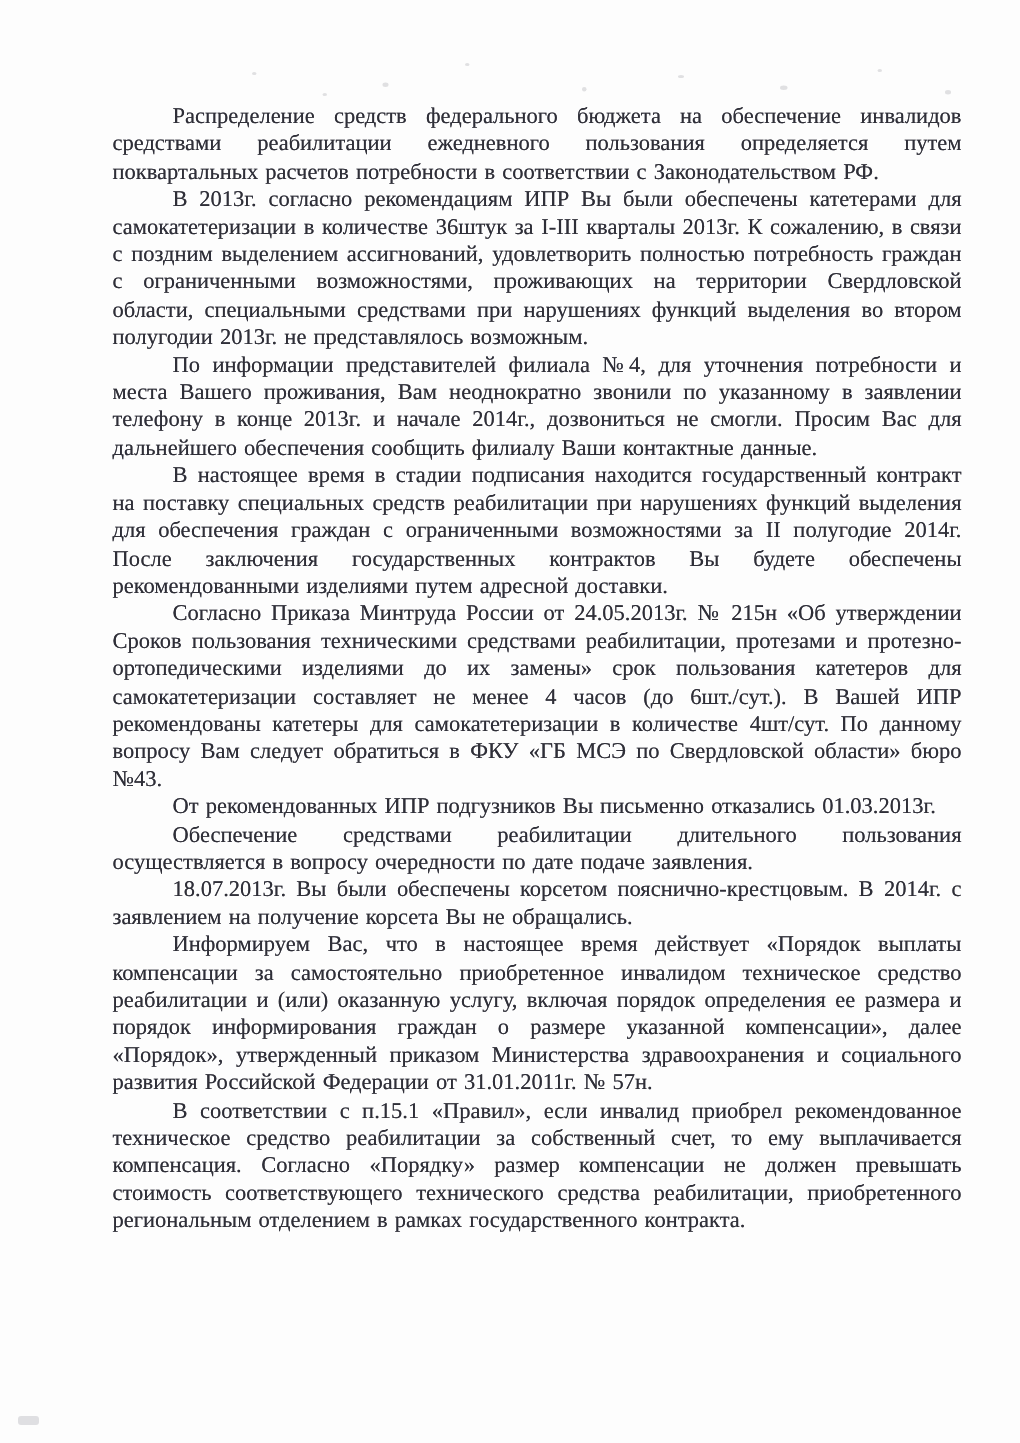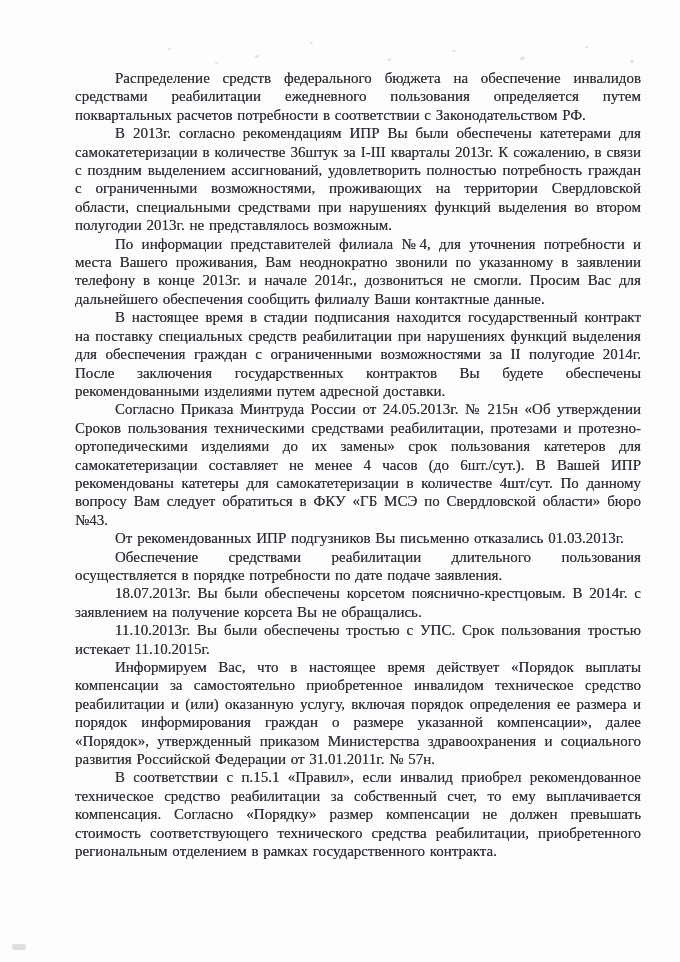--- a/index.html
+++ b/index.html
@@ -67,20 +67,19 @@
   <div class="speck" style="left:215px; top:62px; width:3px; height:2px;"></div>
   <div class="smudge" style="left:12px; top:944px; width:14px; height:6px;"></div>
 
   <div class="text-block" style="color: rgb(47, 47, 56);">
     <p>Распределение средств федерального бюджета на обеспечение инвалидов средствами реабилитации ежедневного пользования определяется путем поквартальных расчетов потребности в соответствии с Законодательством РФ.</p>
     <p>В 2013г. согласно рекомендациям ИПР Вы были обеспечены катетерами для самокатетеризации в количестве 36штук за I-III кварталы 2013г. К сожалению, в связи с поздним выделением ассигнований, удовлетворить полностью потребность граждан с ограниченными возможностями, проживающих на территории Свердловской области, специальными средствами при нарушениях функций выделения во втором полугодии 2013г. не представлялось возможным.</p>
     <p>По информации представителей филиала №4, для уточнения потребности и места Вашего проживания, Вам неоднократно звонили по указанному в заявлении телефону в конце 2013г. и начале 2014г., дозвониться не смогли. Просим Вас для дальнейшего обеспечения сообщить филиалу Ваши контактные данные.</p>
     <p>В настоящее время в стадии подписания находится государственный контракт на поставку специальных средств реабилитации при нарушениях функций выделения для обеспечения граждан с ограниченными возможностями за II полугодие 2014г. После заключения государственных контрактов Вы будете обеспечены рекомендованными изделиями путем адресной доставки.</p>
     <p>Согласно Приказа Минтруда России от 24.05.2013г. № 215н «Об утверждении Сроков пользования техническими средствами реабилитации, протезами и протезно-ортопедическими изделиями до их замены» срок пользования катетеров для самокатетеризации составляет не менее 4 часов (до 6шт./сут.). В Вашей ИПР рекомендованы катетеры для самокатетеризации в количестве 4шт/сут. По данному вопросу Вам следует обратиться в ФКУ «ГБ МСЭ по Свердловской области» бюро №43.</p>
     <p>От рекомендованных ИПР подгузников Вы письменно отказались 01.03.2013г.</p>
-    <p>Обеспечение средствами реабилитации длительного пользования осуществляется в порядке потребности по дате подаче заявления.</p>
+    <p>Обеспечение средствами реабилитации длительного пользования осуществляется в вопросу очередности по дате подаче заявления.</p>
     <p>18.07.2013г. Вы были обеспечены корсетом пояснично-крестцовым. В 2014г. с заявлением на получение корсета Вы не обращались.</p>
-    <p>11.10.2013г. Вы были обеспечены тростью с УПС. Срок пользования тростью истекает 11.10.2015г.</p>
     <p>Информируем Вас, что в настоящее время действует «Порядок выплаты компенсации за самостоятельно приобретенное инвалидом техническое средство реабилитации и (или) оказанную услугу, включая порядок определения ее размера и порядок информирования граждан о размере указанной компенсации», далее «Порядок», утвержденный приказом Министерства здравоохранения и социального развития Российской Федерации от 31.01.2011г. № 57н.</p>
     <p>В соответствии с п.15.1 «Правил», если инвалид приобрел рекомендованное техническое средство реабилитации за собственный счет, то ему выплачивается компенсация. Согласно «Порядку» размер компенсации не должен превышать стоимость соответствующего технического средства реабилитации, приобретенного региональным отделением в рамках государственного контракта.</p>
   </div>
 
 </div>
 
 </body></html>

